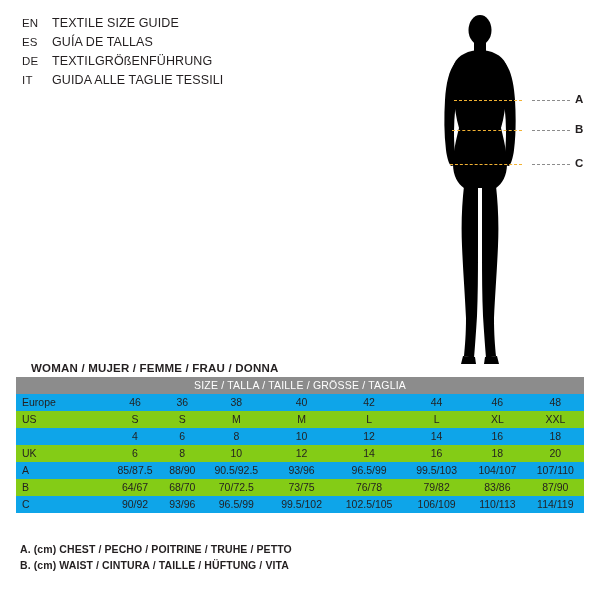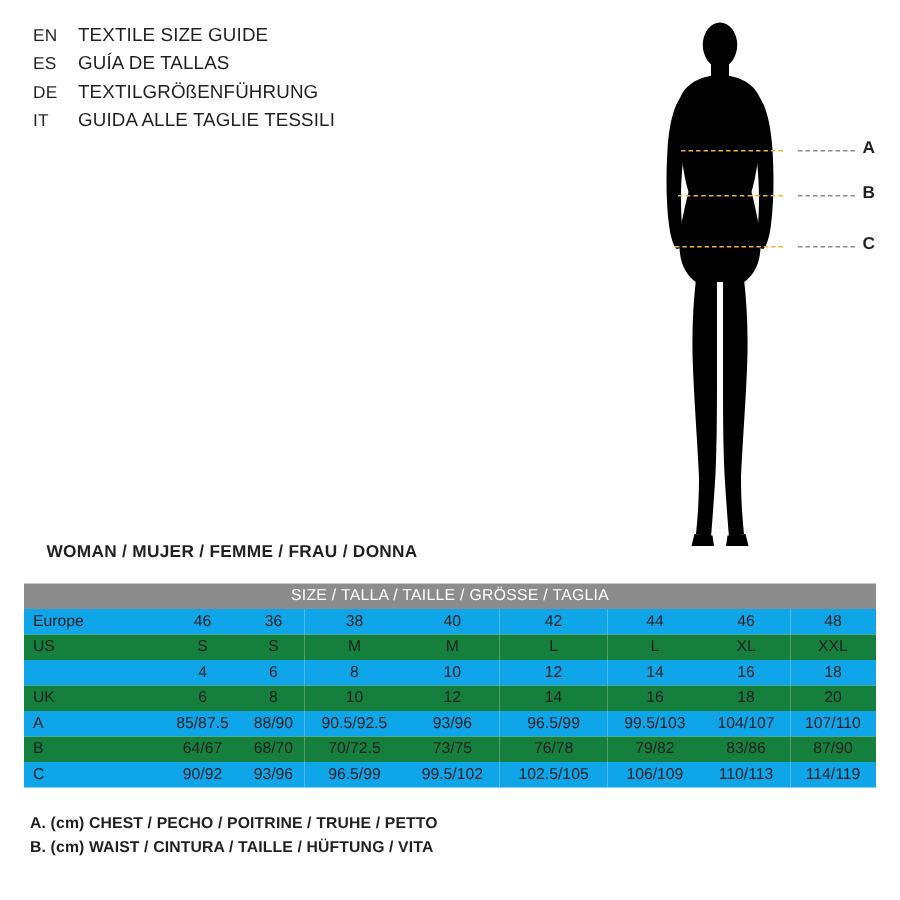--- a/index.html
+++ b/index.html
@@ -73,21 +73,21 @@
     font-size: 11.5px;
     font-weight: bold;
     letter-spacing: 0.2px;
     margin-left: 13px;
   }
 
   
   #size-table {
     position: absolute;
     left: 16px;
-    top: 389px;
+    top: 377px;
     width: 568px;
     border-collapse: collapse;
     font-size: 10.5px;
   }
   #size-table td, #size-table th {
     padding: 0;
     height: 17px;
     line-height: 17px;
     font-weight: normal;
     text-align: center;
@@ -101,21 +101,21 @@
   tr.head-row td {
     background: #8c8c8c;
     color: #ffffff;
     text-align: left;
     padding-left: 6px;
     font-size: 10.5px;
     letter-spacing: 0.2px;
     height: 18px;
   }
   tr.shade td { background: #0ea5e9; }
-  tr.plain td { background: #15803d; }
+  tr.plain td { background: #84cc16; }
 
   
   #footnotes {
     position: absolute;
     left: 20px;
     top: 541px;
     width: 560px;
   }
   .footnote {
     font-size: 10.5px;

